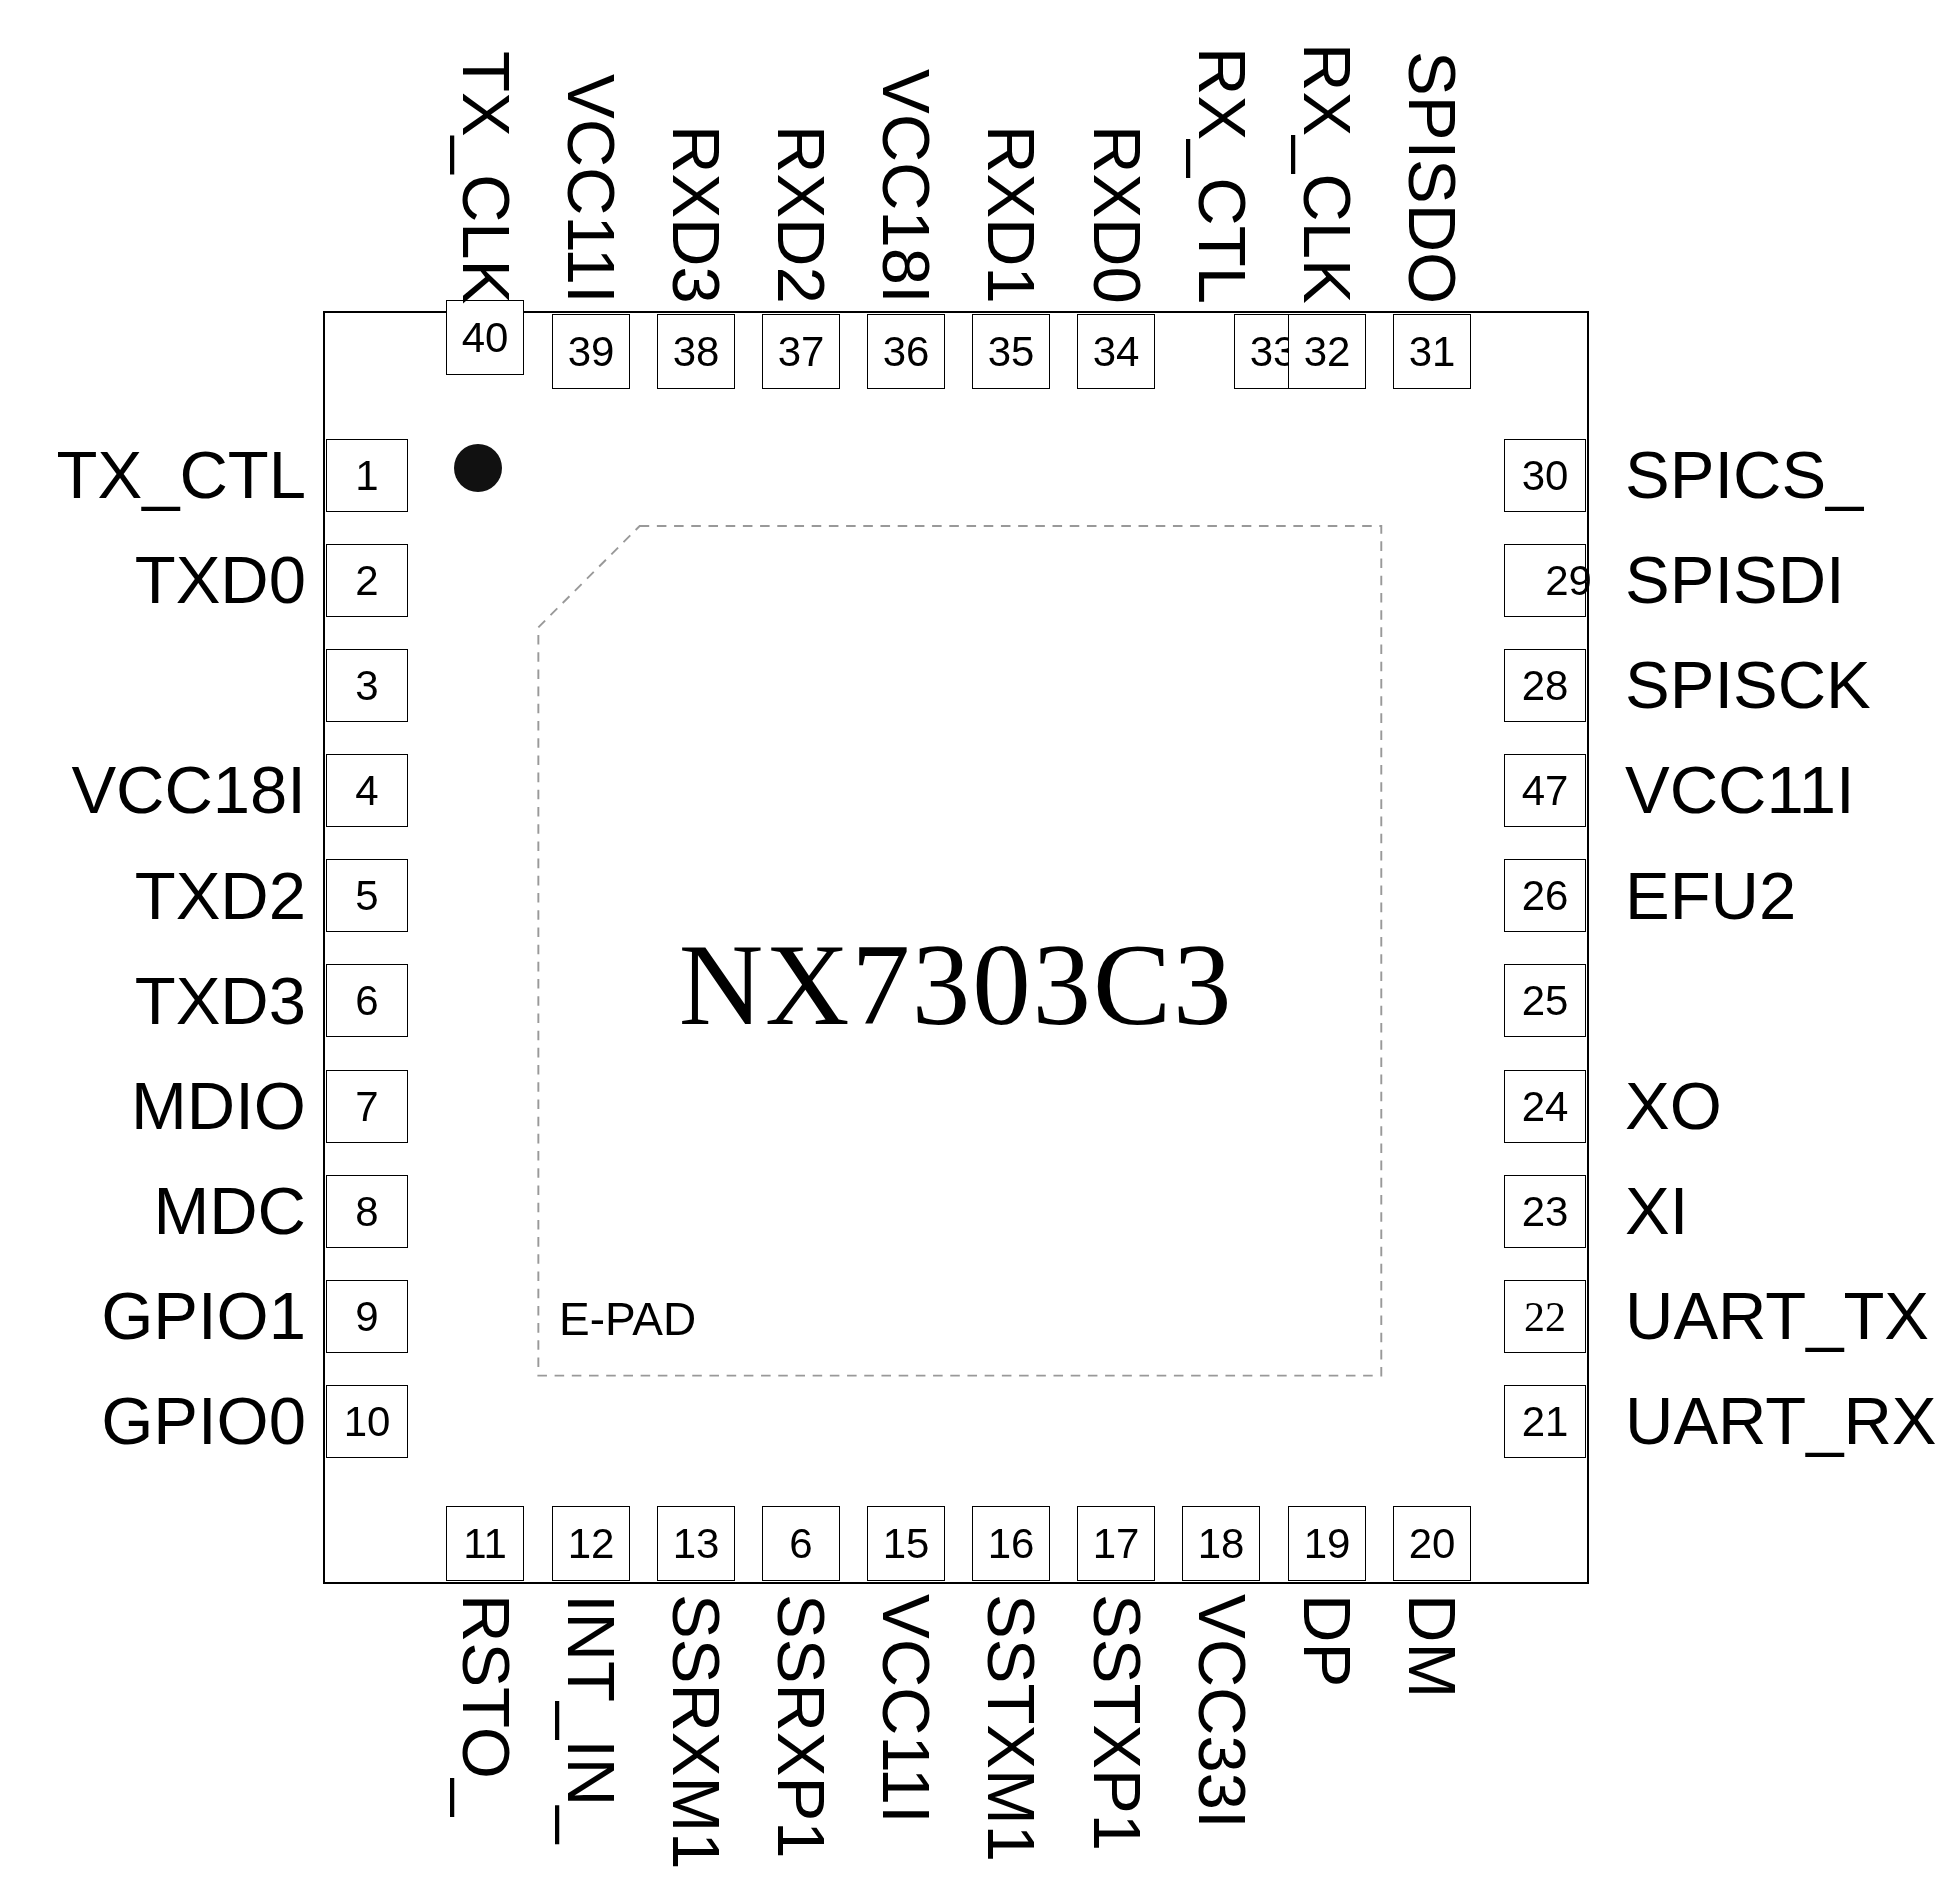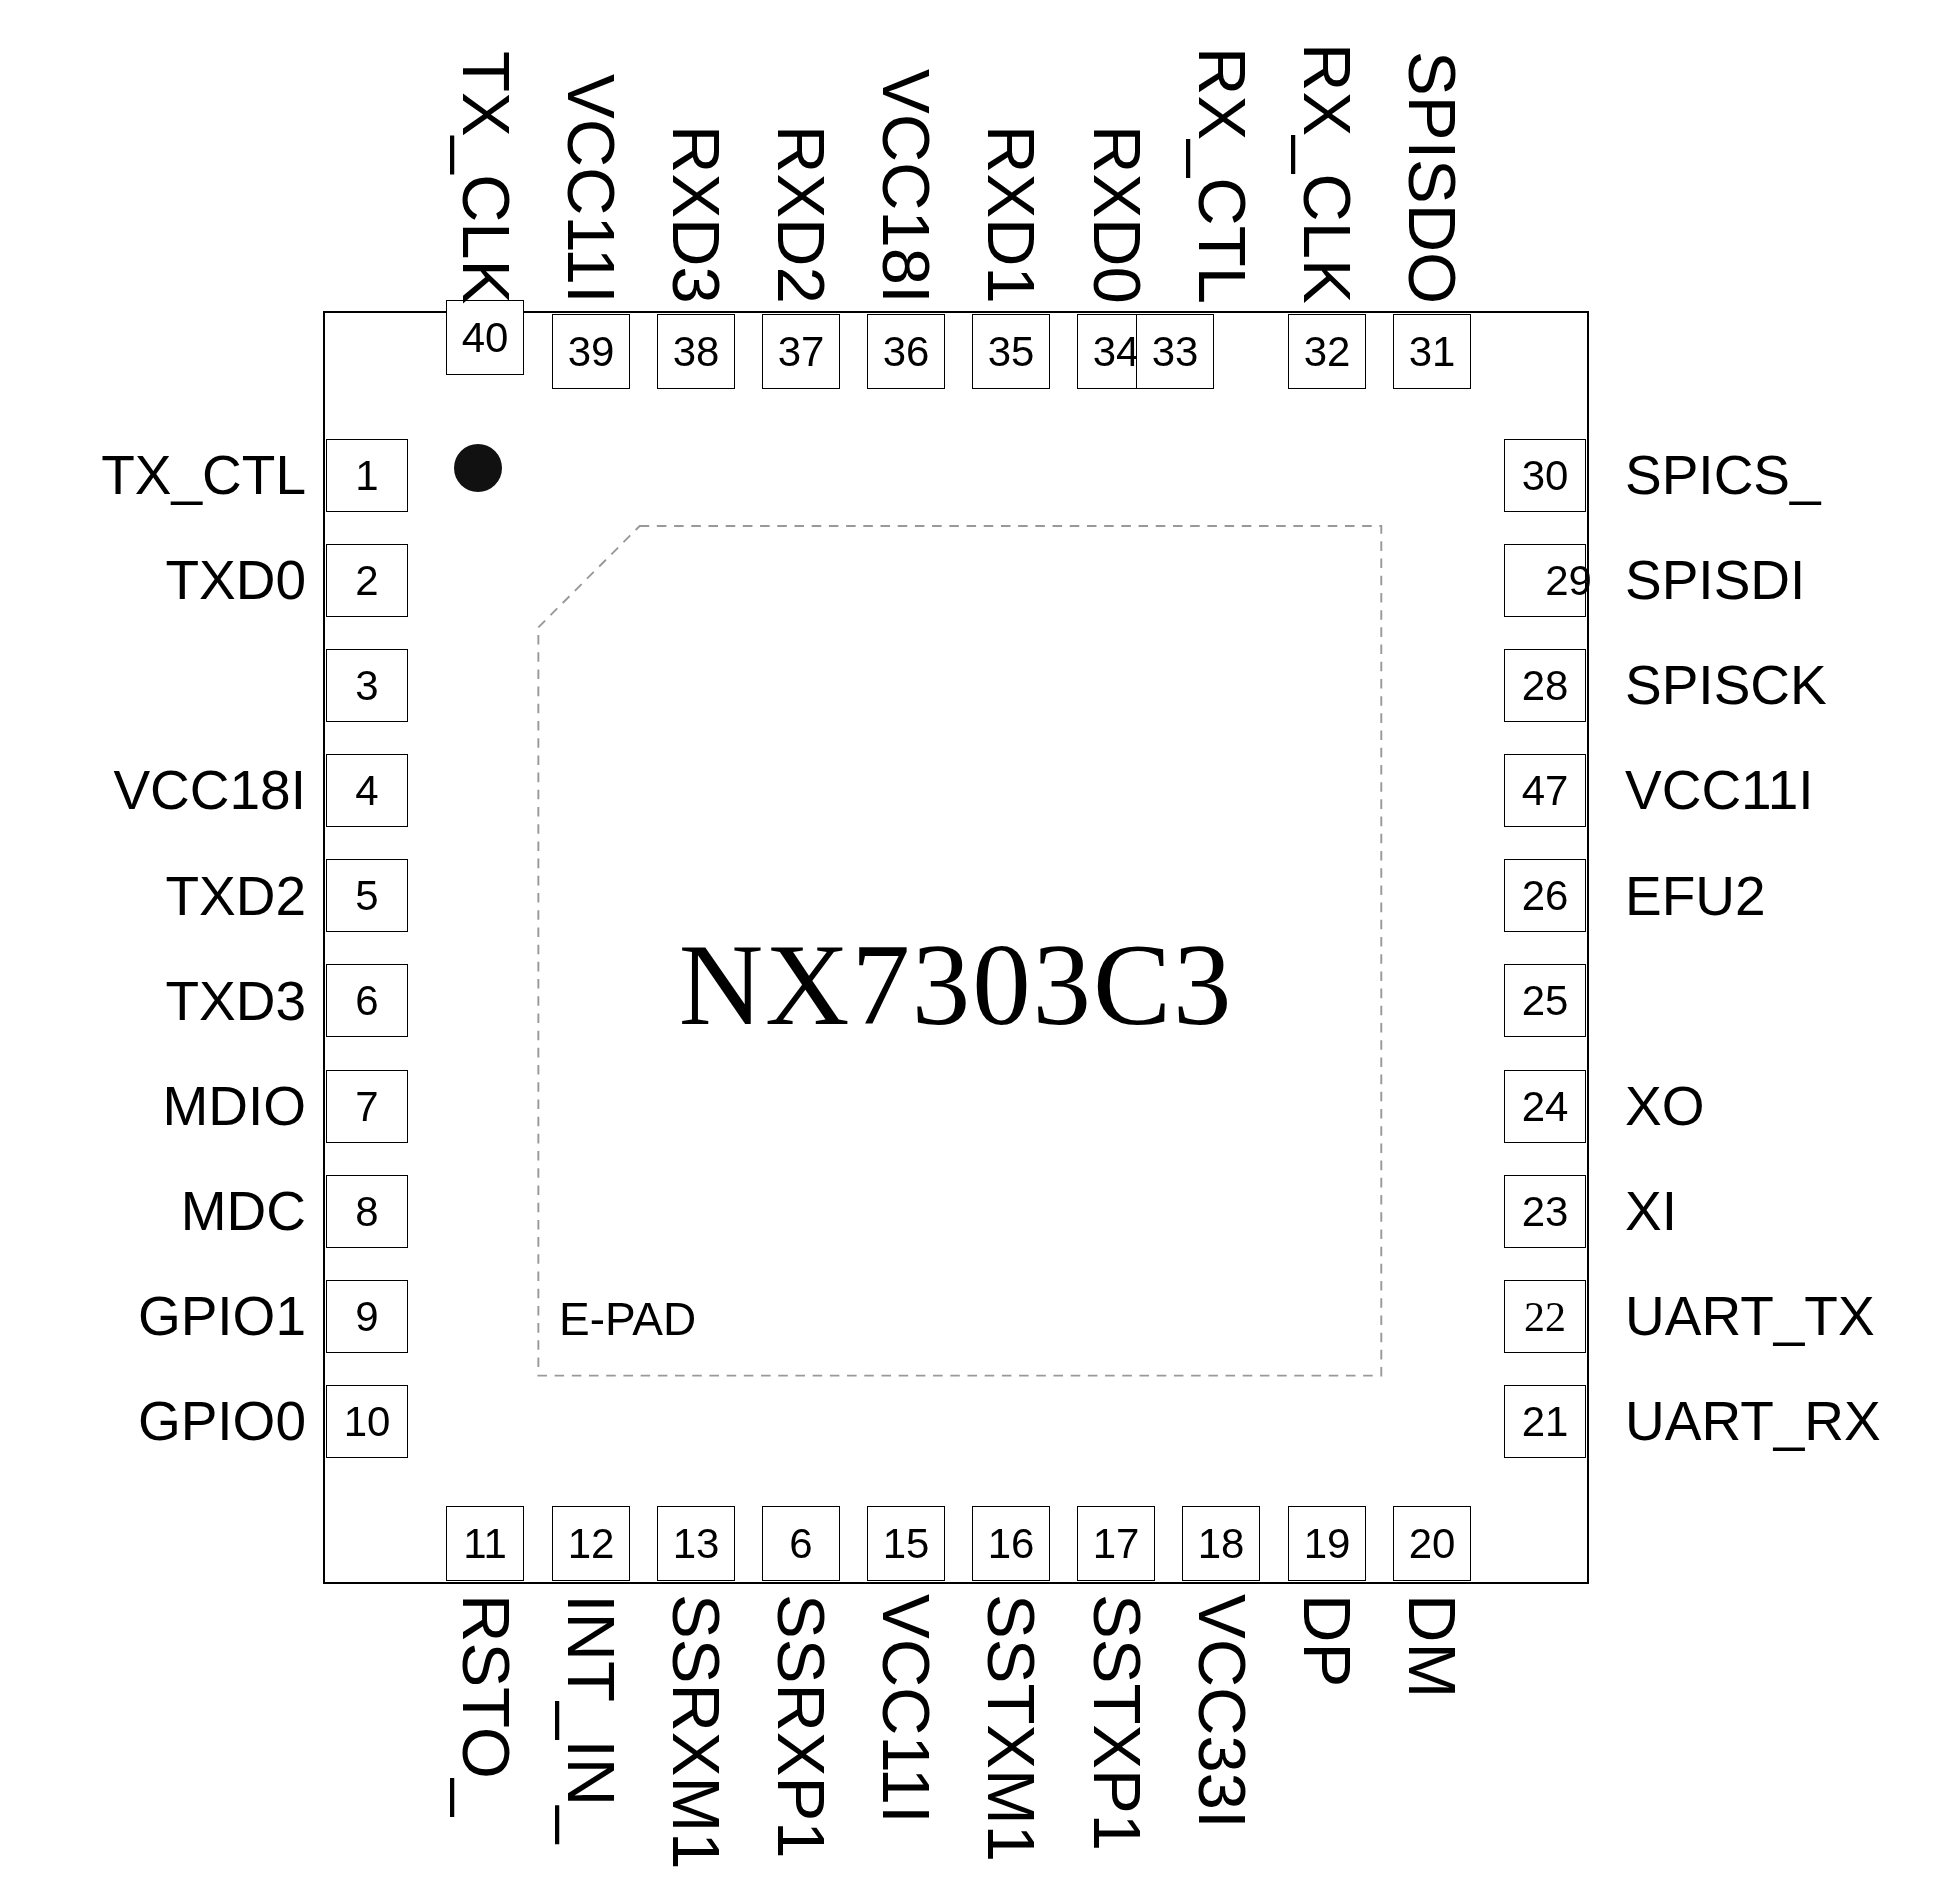--- a/index.html
+++ b/index.html
@@ -20,21 +20,21 @@
   .chip-title{
     position:absolute;left:323px;top:910px;width:1266px;height:149px;
     line-height:149px;text-align:center;
     font-family:"Liberation Serif",serif;font-size:117px;letter-spacing:1.9px;
   }
   .epad-label{position:absolute;left:559px;top:1292px;font-size:46px;}
   .pin-box{
     position:absolute;border:1.9px solid #000;background:#fff;
     display:flex;align-items:center;justify-content:center;font-size:42px;
   }
-  .side-label{position:absolute;font-size:55px;line-height:80px;white-space:nowrap;}
+  .side-label{position:absolute;font-size:67px;line-height:80px;white-space:nowrap;}
   .left-label{text-align:right;}
   .right-label{text-align:left;}
   .vholder{position:absolute;width:88px;display:flex;flex-direction:column;align-items:center;}
   .vholder.vtop{top:0;height:304px;justify-content:flex-end;}
   .vholder.vbottom{top:1594px;height:294px;justify-content:flex-start;}
   .vtext{writing-mode:vertical-rl;font-size:67px;white-space:nowrap;}
 </style>
 </head>
 <body>
 
@@ -112,21 +112,21 @@
         <span class="vtext">VCC18I</span>
       </div>
       <div class="pin-box" style="left: 972px; top: 314px; width: 78px; height: 75px;">35</div>
       <div class="vholder vtop" style="left: 967px;">
         <span class="vtext">RXD1</span>
       </div>
       <div class="pin-box" style="left: 1077px; top: 314px; width: 78px; height: 75px;">34</div>
       <div class="vholder vtop" style="left: 1073px;">
         <span class="vtext">RXD0</span>
       </div>
-      <div class="pin-box" style="left: 1136px; top: 314px; width: 78px; height: 75px;">33</div>
+      <div class="pin-box" style="left: 1234px; top: 314px; width: 78px; height: 75px;">33</div>
       <div class="vholder vtop" style="left: 1178px;">
         <span class="vtext">RX_CTL</span>
       </div>
       <div class="pin-box" style="left: 1288px; top: 314px; width: 78px; height: 75px;">32</div>
       <div class="vholder vtop" style="left: 1283px;">
         <span class="vtext">RX_CLK</span>
       </div>
       <div class="pin-box" style="left: 1393px; top: 314px; width: 78px; height: 75px;">31</div>
       <div class="vholder vtop" style="left: 1388px;">
         <span class="vtext">SPISDO</span>

